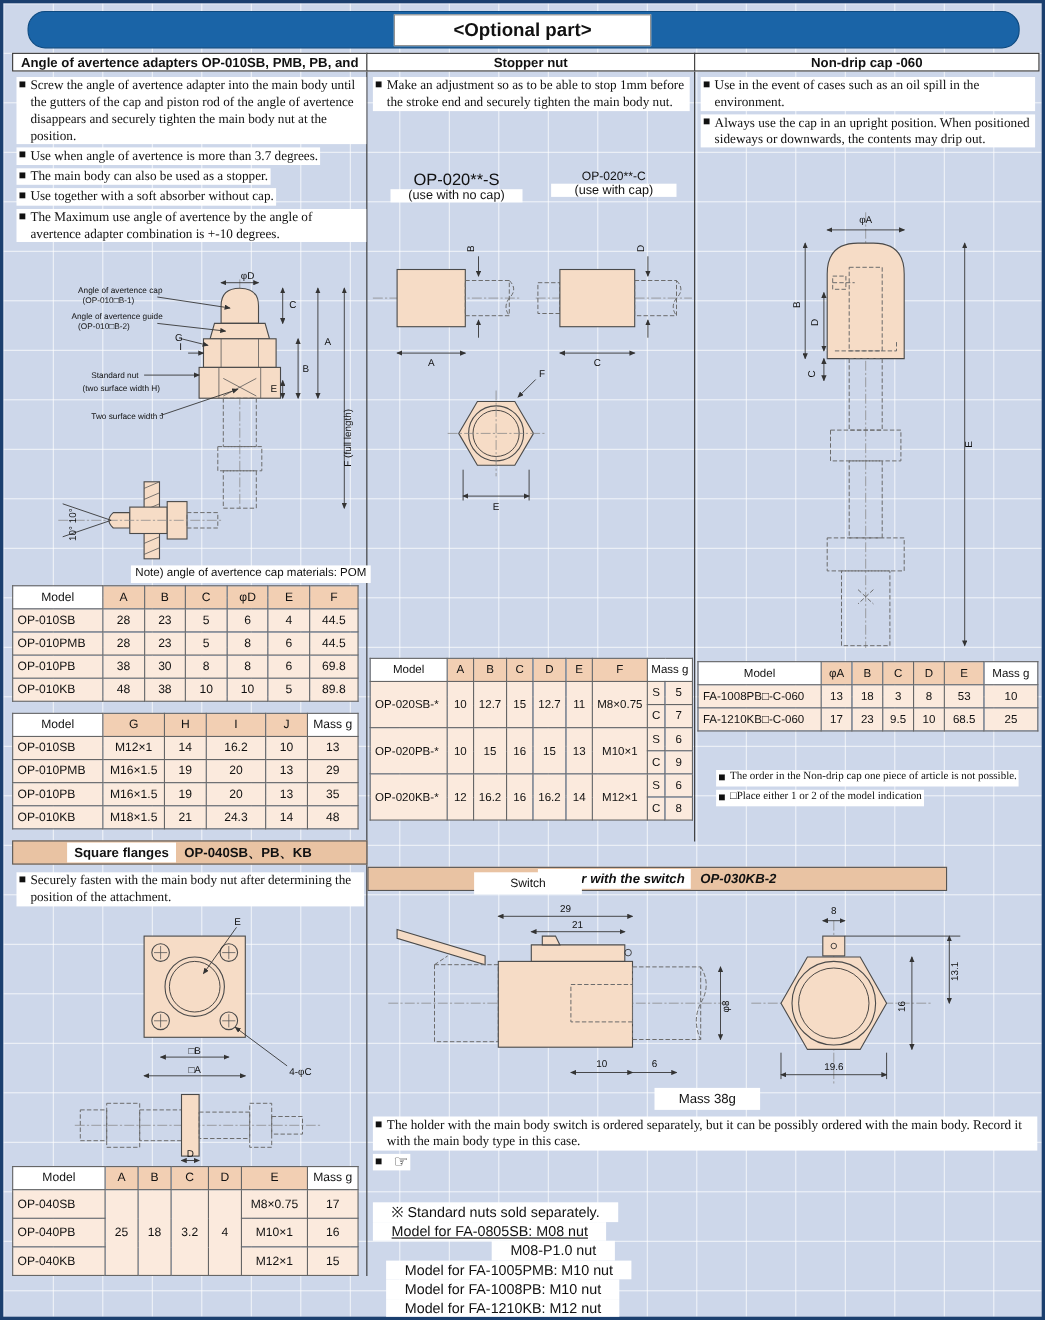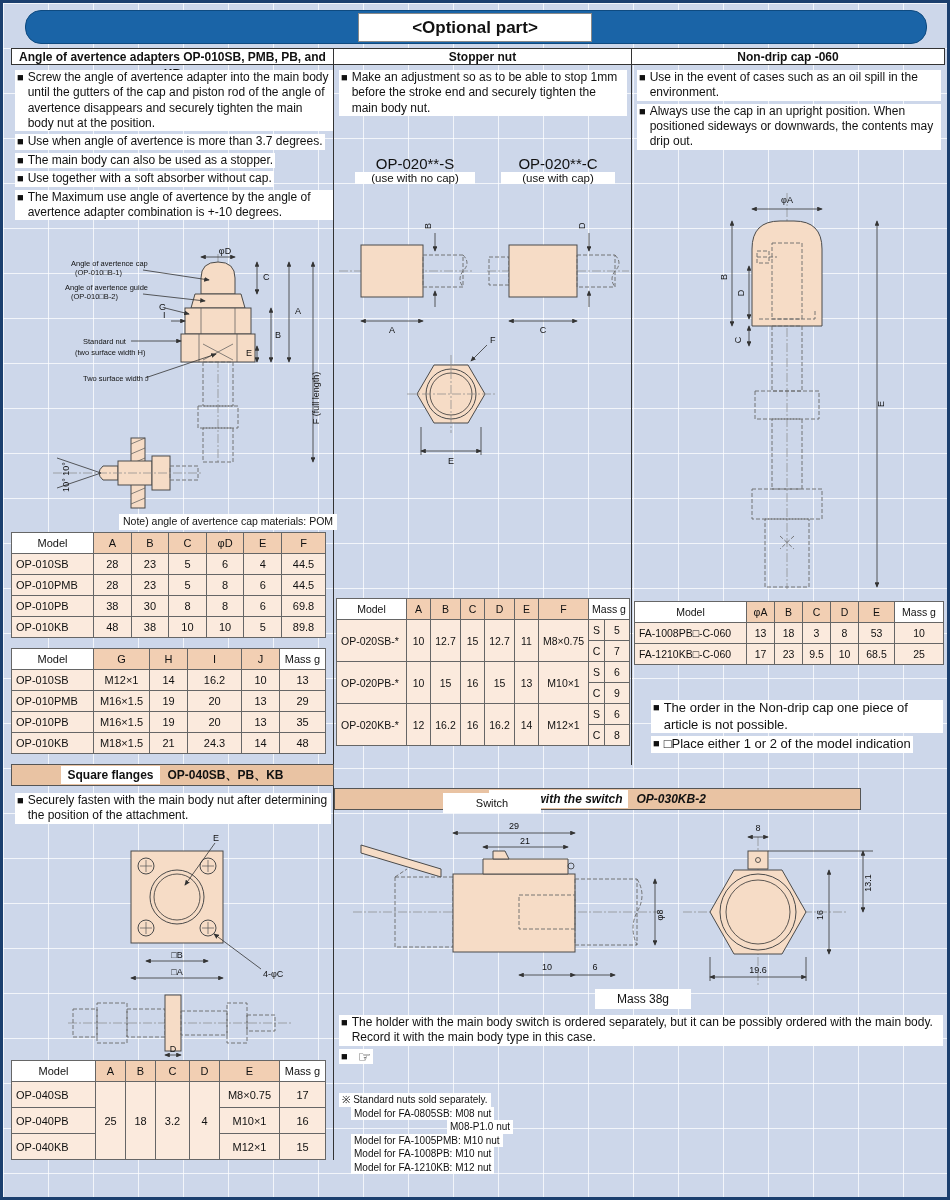--- a/index.html
+++ b/index.html
@@ -16,22 +16,22 @@
   .top-bar{position:absolute;left:22px;top:7px;width:900px;height:32px;background:#1a64a7;border-radius:16px;border:1px solid #0e4a80;}
   .top-title{position:absolute;left:50%;top:10px;transform:translateX(-50%);width:232px;height:27px;background:#fff;border:1px solid #888;
     font-size:17px;font-weight:bold;text-align:center;line-height:27px;}
   
   .col-head{position:absolute;top:45px;height:17px;background:#fff;border:1px solid #333;
     font-size:12px;font-weight:bold;text-align:center;line-height:17px;box-sizing:border-box;}
   
   .bullets{display:block;}
   .b-row{display:flex;align-items:flex-start;background:#fff;padding:0 2px;margin-bottom:3px;width:fit-content;max-width:100%;}
   .b-row .sq{font-size:11px;margin:1px 4px 0 0;line-height:1.25;}
-  .b-row .bt{font-size:12px;line-height:1.28;}
-  .small .bt{font-size:13px;}
+  .b-row .bt{font-size:12px;line-height:1.28;font-family:Liberation Serif, serif;}
+  .small .bt{font-size:10px;}
   
   table{border-collapse:collapse;table-layout:fixed;font-size:11px;}
   th,td{border:1px solid #666;text-align:center;padding:0 2px;height:21px;overflow:hidden;white-space:nowrap;box-sizing:border-box;font-weight:normal;}
   th.tan{background:#f2cfb3;}
   th.wht{background:#fff;}
   td{background:#fbeadd;}
   td.model{text-align:left;padding-left:4px;}
   
   .band{position:absolute;height:22px;background:#e9c3a3;border:1px solid #555;box-sizing:border-box;
     display:flex;align-items:center;justify-content:center;gap:8px;font-size:12px;font-weight:bold;}
@@ -39,21 +39,21 @@
   .wlabel{position:absolute;background:#fff;font-size:11px;text-align:center;border:0;}
   .notebox{position:absolute;background:#fff;font-size:10.5px;line-height:1.3;padding:1px 4px;}
   svg{position:absolute;overflow:visible;}
   svg text{font-family:"Liberation Sans",sans-serif;font-size:9px;fill:#111;}
   .callout{font-size:7.5px;}
   .dim{stroke:#333;stroke-width:.8;fill:none;}
   .part{fill:#f6dcc6;stroke:#4a4a4a;stroke-width:1;}
   .ghost{fill:none;stroke:#6a6a6a;stroke-width:.9;stroke-dasharray:4 2;}
   .cl{stroke:#888;stroke-width:.7;stroke-dasharray:9 2 2 2;fill:none;}
   .hatch{stroke:#555;stroke-width:.7;}
-  .footline{background:#fff;font-size:10px;line-height:1.35;width:fit-content;padding:0 3px;}
+  .footline{background:#fff;font-size:13px;line-height:1.35;width:fit-content;padding:0 17px;}
 </style>
 </head>
 <body>
 
 <div id="page">
 
   <div class="top-bar"></div>
   <div class="top-title">&lt;Optional part&gt;</div>
 
   <div class="vline" style="left:330px;top:45px;height:1112px;"></div>
@@ -385,21 +385,21 @@
         <span class="sq">■</span>
         <span class="bt">Make an adjustment so as to be able to stop 1mm before the stroke end and securely tighten the main body nut.</span>
       </div>
   </div>
 
   <div class="abs" style="left:352px;top:152px;width:120px;text-align:center;">
     <div style="font-size:15px;">OP-020**-S</div>
     <div style="font-size:11.5px;background:#fff;">(use with no cap)</div>
   </div>
   <div class="abs" style="left:498px;top:152px;width:114px;text-align:center;">
-    <div style="font-size:15px;text-align:center;">OP-020**-C</div>
+    <div style="font-size:11px;text-align:center;">OP-020**-C</div>
     <div style="font-size:11.5px;background:#fff;">(use with cap)</div>
   </div>
 
   <svg style="left:336px;top:200px;" width="290" height="290" viewBox="0 0 290 290">
     <defs>
       <marker id="sa" markerWidth="7" markerHeight="6" refX="6" refY="3" orient="auto">
           <path d="M0,0L7,3L0,6z" fill="#333"></path>
         </marker>
       <marker id="sb" markerWidth="7" markerHeight="6" refX="1" refY="3" orient="auto">
           <path d="M7,0L0,3L7,6z" fill="#333"></path>
@@ -619,21 +619,21 @@
         <span class="sq">■</span>
         <span class="bt">□Place either 1 or 2 of the model indication</span>
       </div>
   </div>
 
   <div class="band" style="left:331px;top:785px;width:527px;font-style:italic;">
     <span class="wbox">Holder with the switch</span>
     <span>OP-030KB-2</span>
   </div>
 
-  <div class="wlabel" style="left:428px;top:790px;width:98px;line-height:20px;height:20px;margin-left:12px;">Switch</div>
+  <div class="wlabel" style="left:428px;top:790px;width:98px;line-height:20px;height:20px;">Switch</div>
 
   <svg style="left:340px;top:814px;" width="330" height="175" viewBox="0 0 330 175">
     <defs>
       <marker id="wa" markerWidth="7" markerHeight="6" refX="6" refY="3" orient="auto">
           <path d="M0,0L7,3L0,6z" fill="#333"></path>
         </marker>
       <marker id="wb" markerWidth="7" markerHeight="6" refX="1" refY="3" orient="auto">
           <path d="M7,0L0,3L7,6z" fill="#333"></path>
         </marker>
     </defs>
@@ -703,20 +703,20 @@
         <span class="bt">The holder with the main body switch is ordered separately, but it can be possibly ordered with the main body. Record it with the main body type in this case.</span>
       </div>
     <div class="b-row small">
         <span class="sq">■</span>
         <span style="font-size:15px;line-height:1;margin-left:6px;">☞</span>
       </div>
   </div>
 
   <div class="abs" style="left:336px;top:1090px;width:340px;">
     <div class="footline">※ Standard nuts sold separately.</div>
-    <div class="footline" style="margin-left:12px;">Model for FA-0805SB: M08 nut</div>
+    <div class="footline" style="text-decoration:underline;">Model for FA-0805SB: M08 nut</div>
     <div class="footline" style="margin-left:108px;">M08-P1.0 nut</div>
     <div class="footline" style="margin-left:12px;">Model for FA-1005PMB: M10 nut</div>
     <div class="footline" style="margin-left:12px;">Model for FA-1008PB: M10 nut</div>
     <div class="footline" style="margin-left:12px;">Model for FA-1210KB: M12 nut</div>
   </div>
 
 </div>
 
 </body></html>

